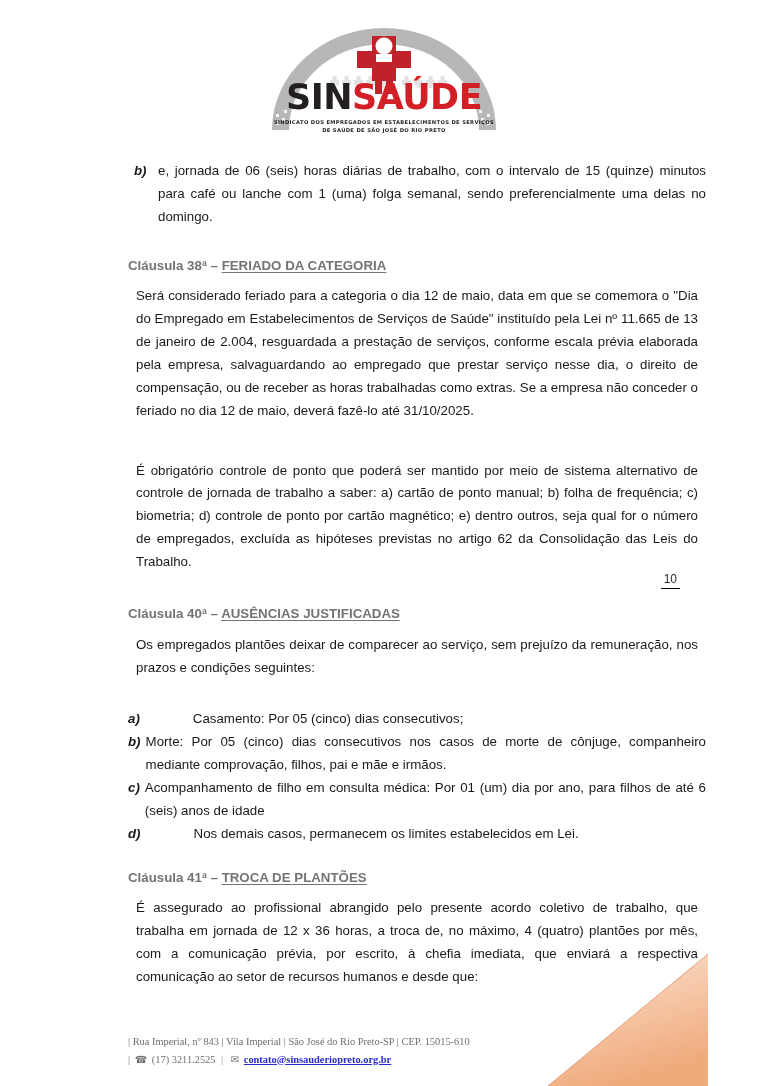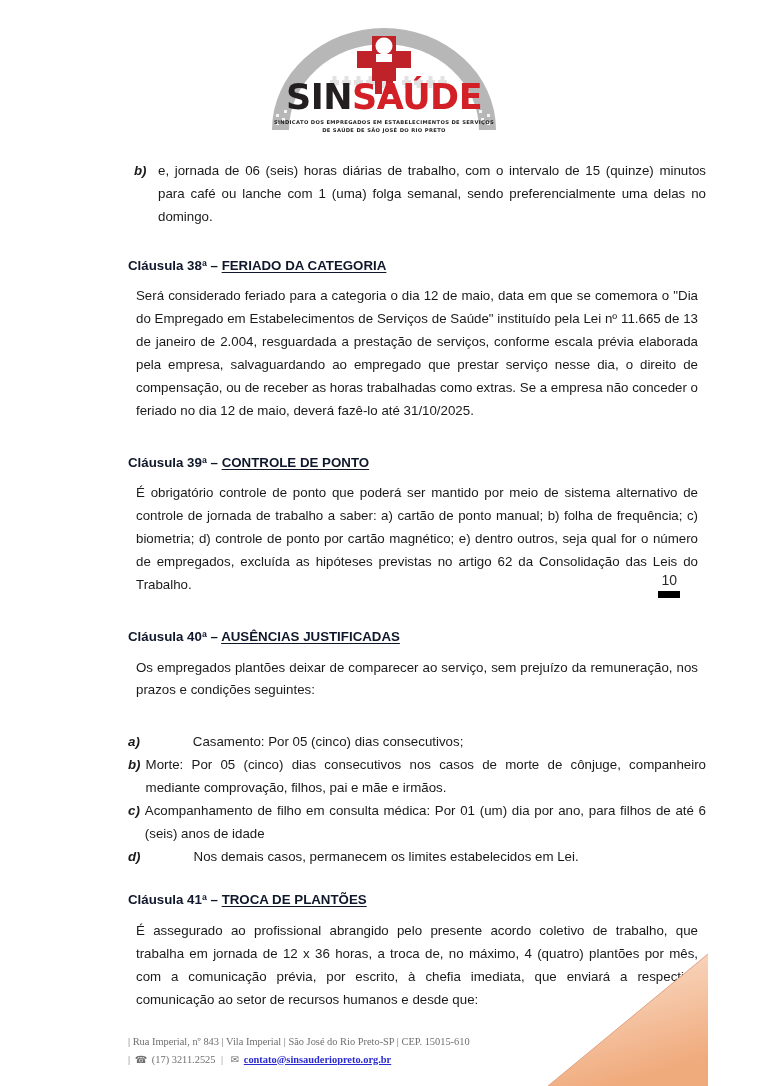--- a/index.html
+++ b/index.html
@@ -94,21 +94,21 @@
     text-justify: inter-word;
     margin: 8px;
     color: #1a1a1a;
   }
 
   .clause-head {
     font-size: 13.3px;
     font-weight: 700;
     line-height: 1.72;
     margin: 0;
-    color: #0f172a;
+    color: #737373;
   }
   .clause-head .title {
     text-decoration: underline;
     text-underline-offset: 2px;
   }
 
   .list-item {
     display: flex;
     font-size: 13.3px;
     line-height: 1.72;
@@ -131,23 +131,23 @@
   }
   .list-item .body.nojust { text-align: left; margin-left: 48px; }
   .spacer-md { height: 21px; }
   .spacer-lg { height: 26px; }
 
   
   .page-number {
     position: absolute;
     right: 28px;
     top: 572px;
-    font-size: 14px;
+    font-size: 12px;
     color: #2a2a2a;
-    border-bottom: 7px solid #000000;
+    border-bottom: 1px solid #000000;
     padding: 0 3px 2px 3px;
     line-height: 1.2;
   }
 
   
   .footer {
     position: absolute;
     left: 128px;
     bottom: 18px;
     width: 560px;
@@ -267,21 +267,20 @@
       <span class="body">e, jornada de 06 (seis) horas diárias de trabalho, com o intervalo de 15 (quinze) minutos para café ou lanche com 1 (uma) folga semanal, sendo preferencialmente uma delas no domingo.</span>
     </div>
 
     <div class="spacer-lg"></div>
 
     <p class="clause-head"><span>Cláusula 38ª – </span><span class="title">FERIADO DA CATEGORIA</span></p>
     <p class="para">Será considerado feriado para a categoria o dia 12 de maio, data em que se comemora o "Dia do Empregado em Estabelecimentos de Serviços de Saúde" instituído pela Lei nº 11.665 de 13 de janeiro de 2.004, resguardada a prestação de serviços, conforme escala prévia elaborada pela empresa, salvaguardando ao empregado que prestar serviço nesse dia, o direito de compensação, ou de receber as horas trabalhadas como extras. Se a empresa não conceder o feriado no dia 12 de maio, deverá fazê-lo até 31/10/2025.</p>
 
     <div class="spacer-md"></div>
 
-    <p class="clause-head"><span>Cláusula 39ª – </span><span class="title">CONTROLE DE PONTO</span></p>
     <p class="para">É obrigatório controle de ponto que poderá ser mantido por meio de sistema alternativo de controle de jornada de trabalho a saber: a) cartão de ponto manual; b) folha de frequência; c) biometria; d) controle de ponto por cartão magnético; e) dentro outros, seja qual for o número de empregados, excluída as hipóteses previstas no artigo 62 da Consolidação das Leis do Trabalho.</p>
 
     <div class="spacer-md"></div>
 
     <p class="clause-head"><span>Cláusula 40ª – </span><span class="title">AUSÊNCIAS JUSTIFICADAS</span></p>
     <p class="para">Os empregados plantões deixar de comparecer ao serviço, sem prejuízo da remuneração, nos prazos e condições seguintes:</p>
 
     <div class="spacer-md"></div>
 
     <div class="list-item">

